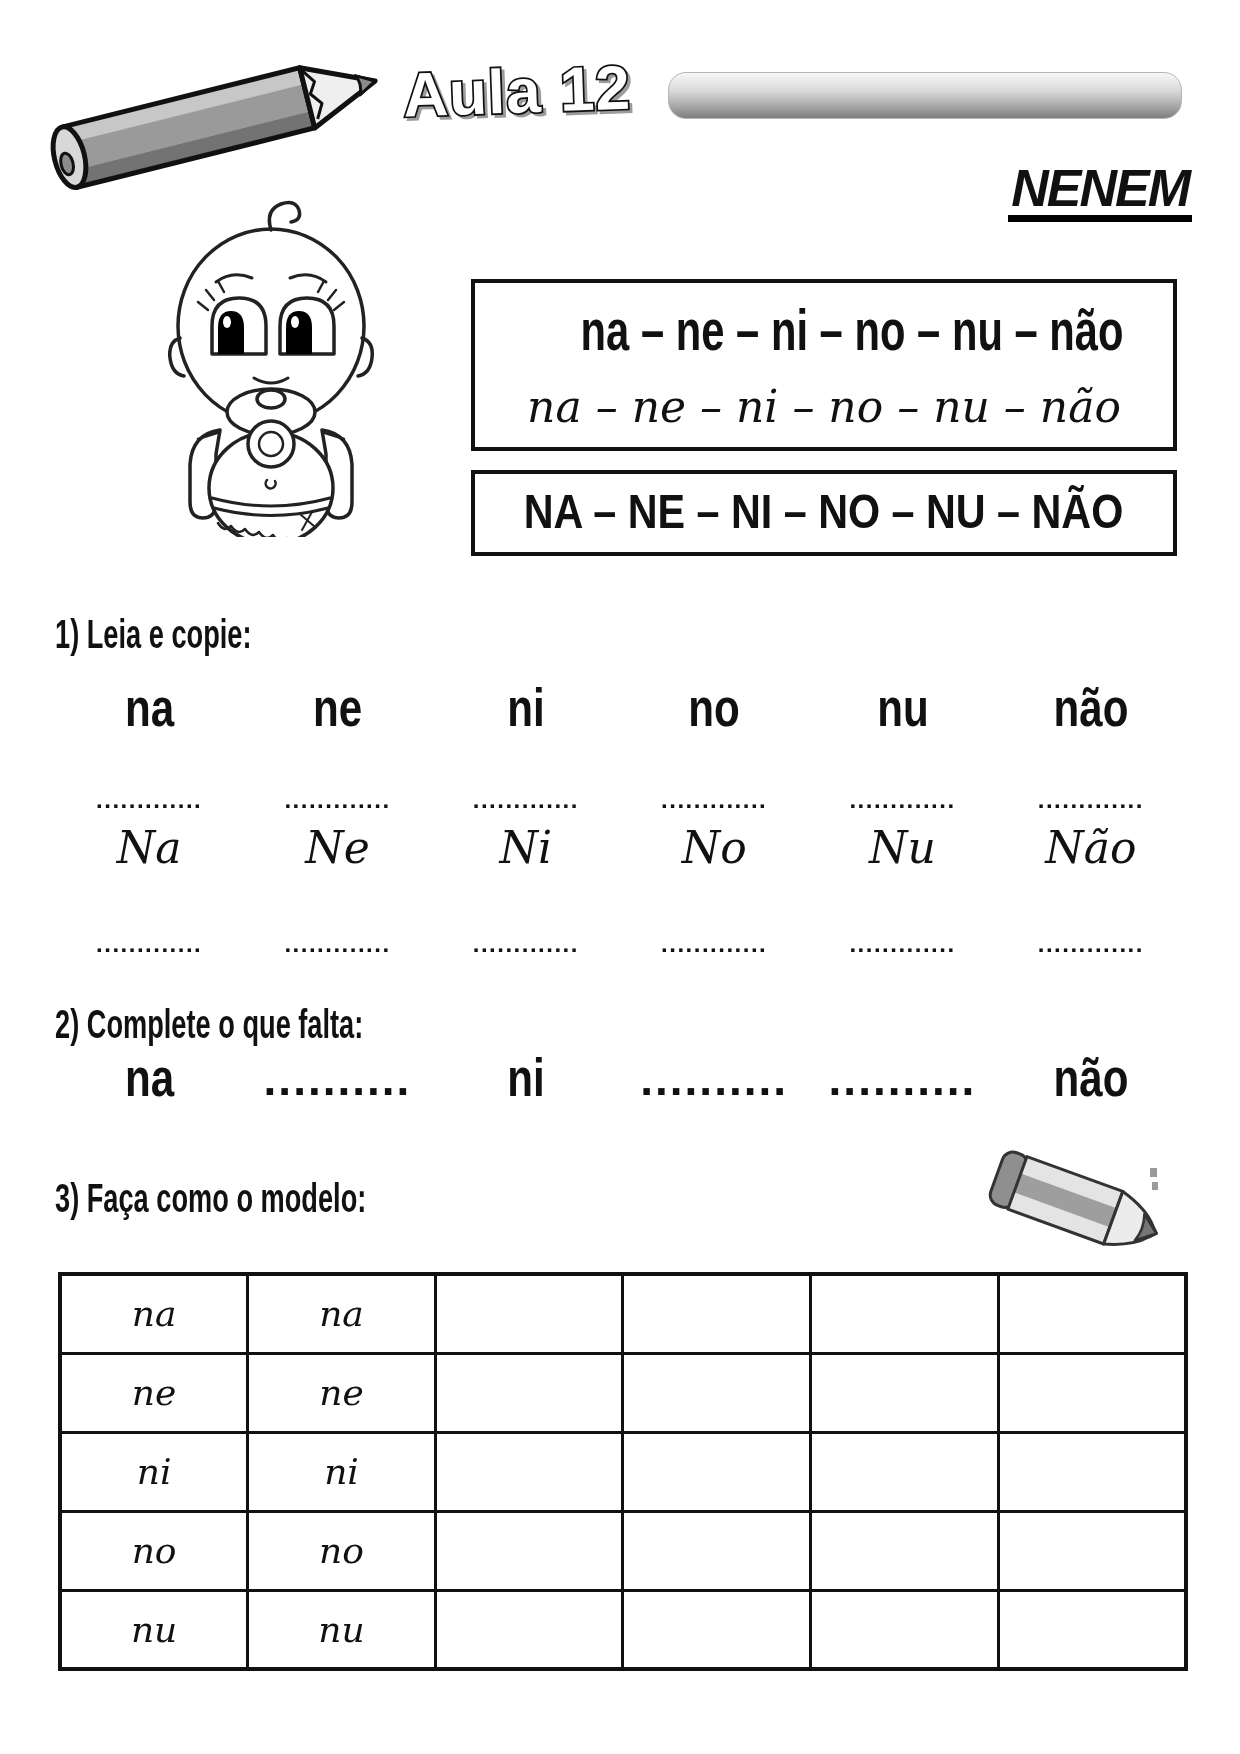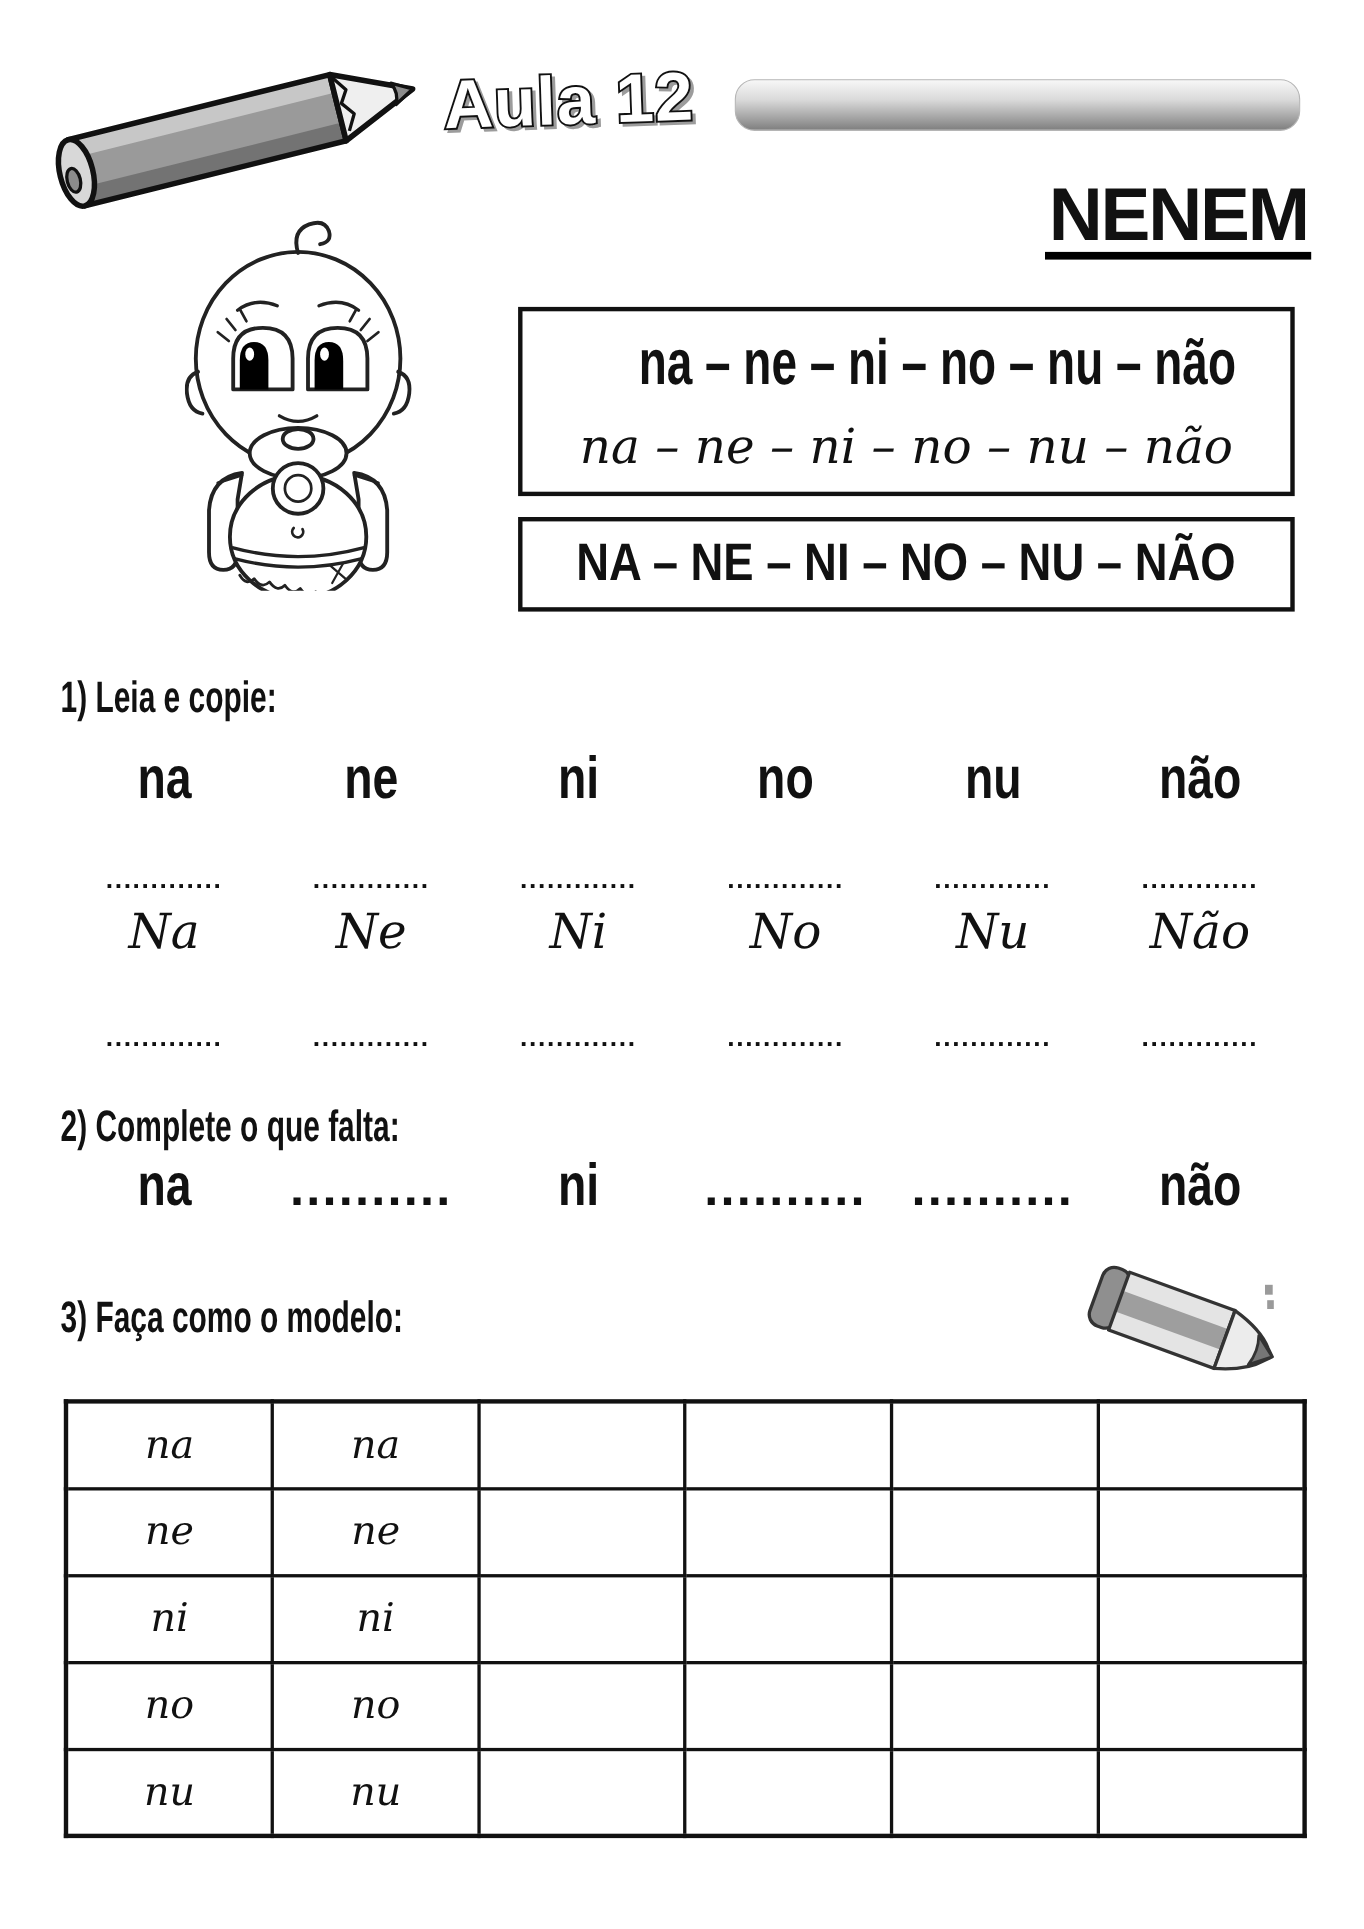--- a/index.html
+++ b/index.html
@@ -14,22 +14,22 @@
 
   
   .grad-bar {
     left:668px; top:72px; width:514px; height:47px;
     border-radius:18px;
     background:linear-gradient(180deg,#f7f7f7 0%,#d9d9d9 40%,#9b9b9b 82%,#7f7f7f 100%);
     border:1px solid #b5b5b5;
   }
   .main-title {
     top:166px; right:48px;
-    font-size:68px; font-weight:bold; letter-spacing:-2px; line-height:0.88;
-    border-bottom:7px solid #000; padding:0 3px 3px 3px;
+    font-size:52px; font-weight:bold; letter-spacing:-2px; line-height:0.88;
+    border-bottom:7px solid #000; padding:0 3px 3px 3px;font-style:italic;
   }
 
   
   .syll-box {
     left:471px; top:279px; width:706px; height:172px;
     border:4px solid #111; text-align:center;
   }
   .caps-box {
     left:471px; top:470px; width:706px; height:86px;
     border:4px solid #111; text-align:center;

